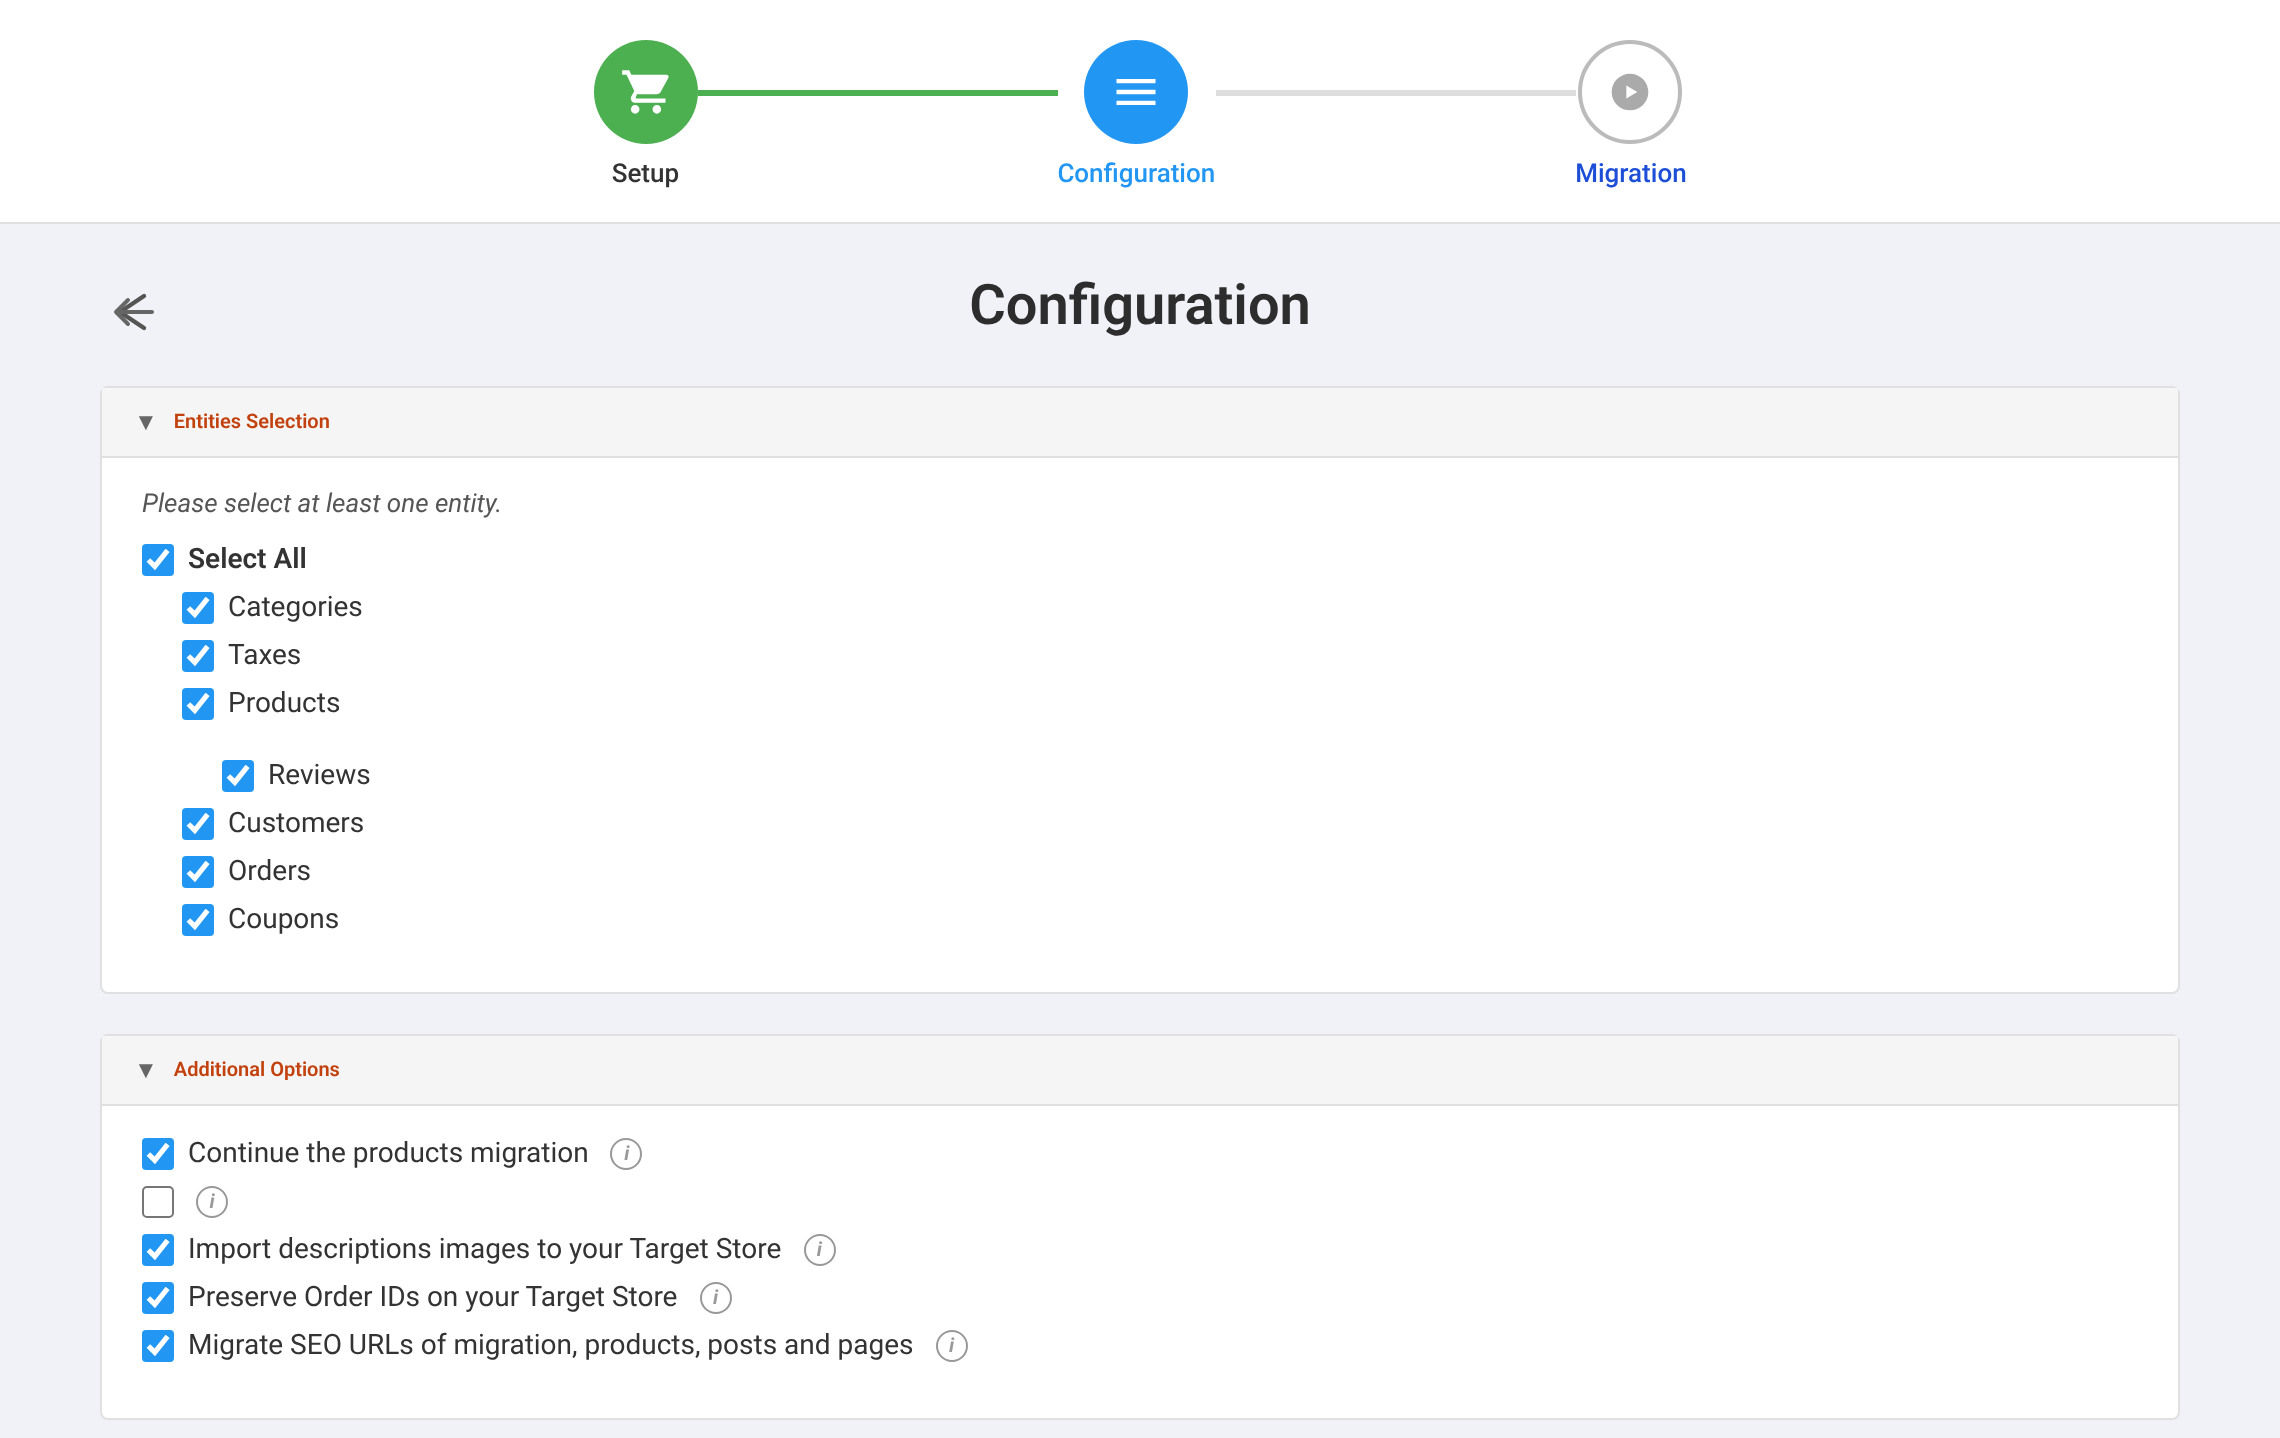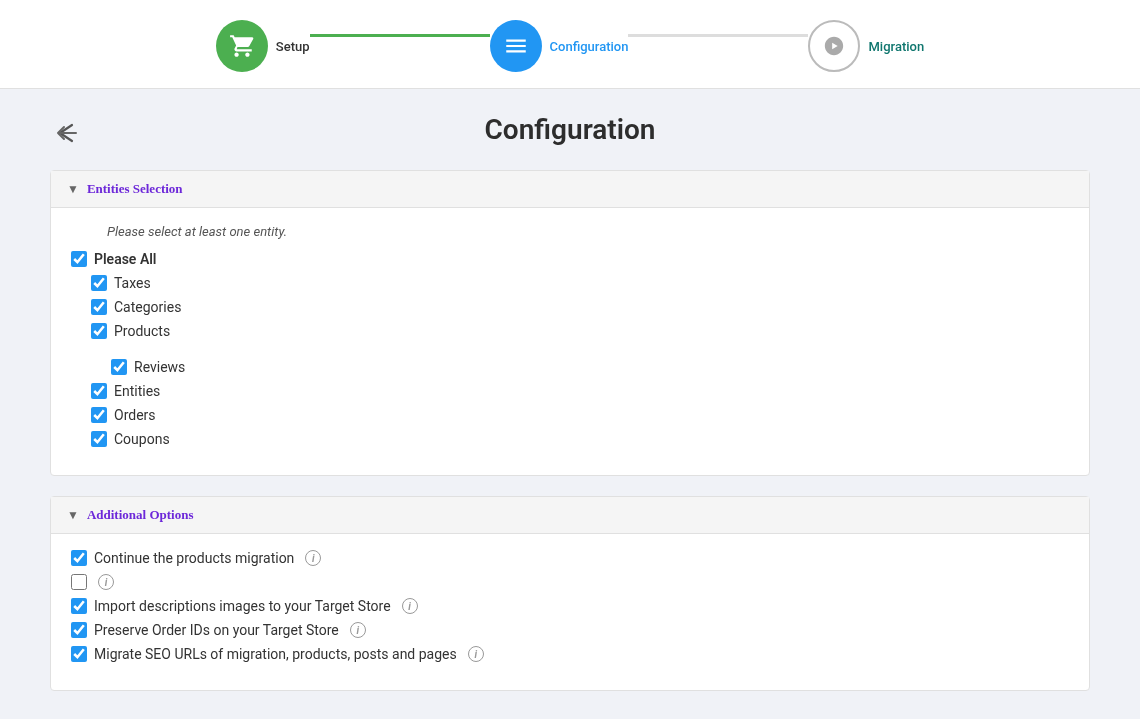--- a/index.html
+++ b/index.html
@@ -19,21 +19,21 @@
       align-items: center;
       border-bottom: 1px solid #e0e0e0;
     }
     .stepper {
       display: flex;
       align-items: center;
       gap: 0;
     }
     .step {
       display: flex;
-      flex-direction: row;
+      flex-direction: column;
       align-items: center;
       gap: 8px;
     }
     .step-circle {
       width: 52px;
       height: 52px;
       border-radius: 50%;
       display: flex;
       align-items: center;
       justify-content: center;
@@ -46,21 +46,21 @@
       background: white;
       border: 2px solid #bbb;
       color: #bbb;
     }
     .step-label {
       font-size: 13px;
       font-weight: 500;
     }
     .step-label.active { color: #2196f3; }
     .step-label.done { color: #333; }
-    .step-label.pending { color: #0f766e; }
+    .step-label.pending { color: #1d4ed8; }
 
     .step-connector {
       width: 180px;
       height: 3px;
       margin-bottom: 22px;
     }
     .step-connector.green { background: #4caf50; }
     .step-connector.gray { background: #ddd; }
 
     
@@ -98,40 +98,38 @@
     }
     .section-header {
       background: #f5f5f5;
       border-bottom: 1px solid #e0e0e0;
       padding: 10px 16px;
       display: flex;
       align-items: center;
       gap: 8px;
     }
     .section-title {
-      font-size: 13px;
+      font-size: 10px;
       font-weight: 600;
-      color: #6d28d9;
-      font-family: Liberation Serif, serif;
+      color: #c2410c;
     }
     .triangle-icon {
       color: #666;
       font-size: 12px;
     }
     .section-body {
       padding: 16px 20px 20px;
     }
 
     
     .hint-text {
       font-style: italic;
       color: #555;
       font-size: 13px;
       margin-bottom: 12px;
-      margin-left: 36px;
     }
 
     .checkbox-item {
       display: flex;
       align-items: center;
       gap: 7px;
       margin-bottom: 8px;
       font-size: 14px;
       color: #333;
       cursor: pointer;
@@ -223,46 +221,46 @@
   <div class="section-panel">
     <div class="section-header">
       <span class="triangle-icon">▼</span>
       <span class="section-title">Entities Selection</span>
     </div>
     <div class="section-body">
       <div class="hint-text">Please select at least one entity.</div>
 
       <label class="checkbox-item select-all indent-0">
         <input type="checkbox" checked="" style="">
-        <span>Please All</span>
+        <span>Select All</span>
+      </label>
+
+      <label class="checkbox-item indent-1">
+        <input type="checkbox" checked="" style="">
+        <span>Categories</span>
       </label>
 
       <label class="checkbox-item indent-1">
         <input type="checkbox" checked="" style="">
         <span>Taxes</span>
       </label>
 
       <label class="checkbox-item indent-1">
         <input type="checkbox" checked="" style="">
-        <span>Categories</span>
-      </label>
-
-      <label class="checkbox-item indent-1">
-        <input type="checkbox" checked="" style="">
         <span>Products</span>
       </label>
 
       <label class="checkbox-item indent-2">
         <input type="checkbox" checked="" style="">
         <span>Reviews</span>
       </label>
 
       <label class="checkbox-item indent-1">
         <input type="checkbox" checked="" style="">
-        <span>Entities</span>
+        <span>Customers</span>
       </label>
 
       <label class="checkbox-item indent-1">
         <input type="checkbox" checked="" style="">
         <span>Orders</span>
       </label>
 
       <label class="checkbox-item indent-1">
         <input type="checkbox" checked="" style="">
         <span>Coupons</span>

